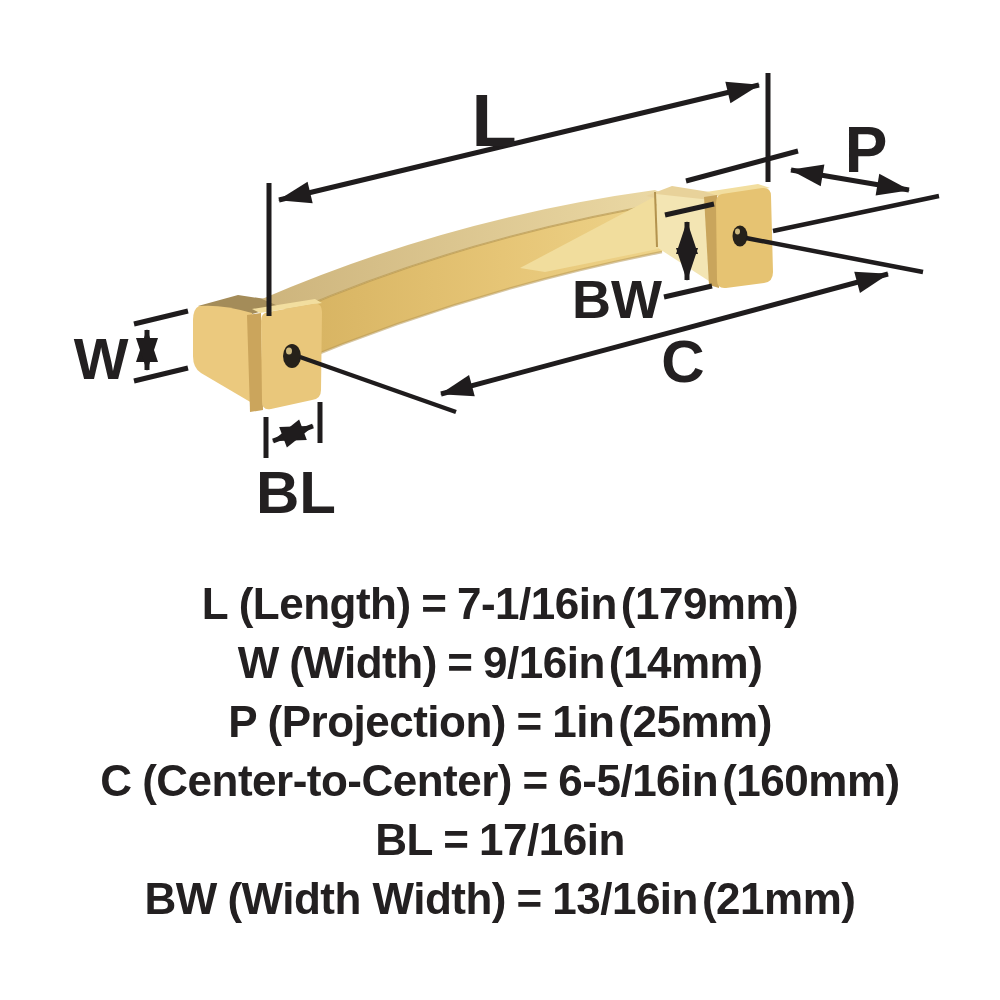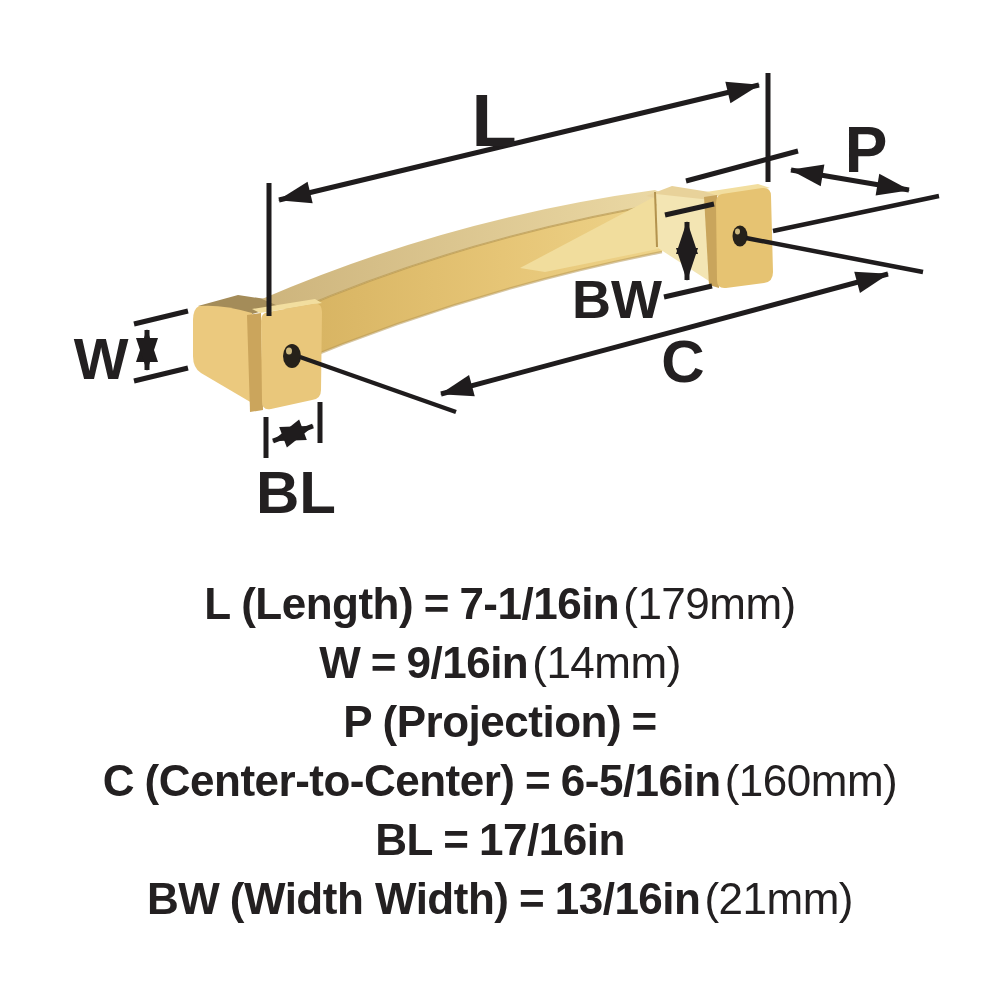--- a/index.html
+++ b/index.html
@@ -8,21 +8,21 @@
   #diagram-svg{position:absolute;left:0;top:0;}
   .dim-label{font-family:"Liberation Sans", sans-serif;font-weight:700;fill:#232021;}
   #spec-block{position:absolute;left:0;top:574px;width:1000px;text-align:center;
               color:#232021;font-size:44px;line-height:59px;letter-spacing:-0.5px;}
   .spec-row{display:flex;justify-content:center;align-items:baseline;gap:0.24em;white-space:nowrap;}
   .spec-sym{font-weight:700;}
   .spec-name{font-weight:700;}
   .spec-eq{font-weight:700;}
   .spec-val{display:flex;gap:4px;align-items:center;}
   .spec-imp{font-weight:700;}
-  .spec-met{font-weight:400;}
+  .spec-met{font-weight:700;}
 </style>
 </head>
 <body>
 
 <div id="canvas">
 
   <svg id="diagram-svg" width="1000" height="565" viewBox="0 0 1000 565" xmlns="http://www.w3.org/2000/svg">
     <defs>
       <marker id="ah" markerUnits="userSpaceOnUse" markerWidth="38" markerHeight="28" refX="33" refY="13" orient="auto-start-reverse">
         <path d="M1,2 L34,13 L1,24 Z" fill="#1f1c1d"></path>
@@ -119,30 +119,35 @@
       <span class="spec-sym">L</span>
       <span class="spec-name">(Length)</span>
       <span class="spec-eq">=</span>
       <span class="spec-val">
         <span class="spec-imp">7-1/16in</span>
         <span class="spec-met">(179mm)</span>
       </span>
     </div>
     <div class="spec-row">
       <span class="spec-sym">W</span>
+      <span class="spec-name">(Width)</span>
       <span class="spec-eq">=</span>
       <span class="spec-val">
         <span class="spec-imp">9/16in</span>
         <span class="spec-met">(14mm)</span>
       </span>
     </div>
     <div class="spec-row">
       <span class="spec-sym">P</span>
       <span class="spec-name">(Projection)</span>
       <span class="spec-eq">=</span>
+      <span class="spec-val">
+        <span class="spec-imp">1in</span>
+        <span class="spec-met">(25mm)</span>
+      </span>
     </div>
     <div class="spec-row">
       <span class="spec-sym">C</span>
       <span class="spec-name">(Center-to-Center)</span>
       <span class="spec-eq">=</span>
       <span class="spec-val">
         <span class="spec-imp">6-5/16in</span>
         <span class="spec-met">(160mm)</span>
       </span>
     </div>

